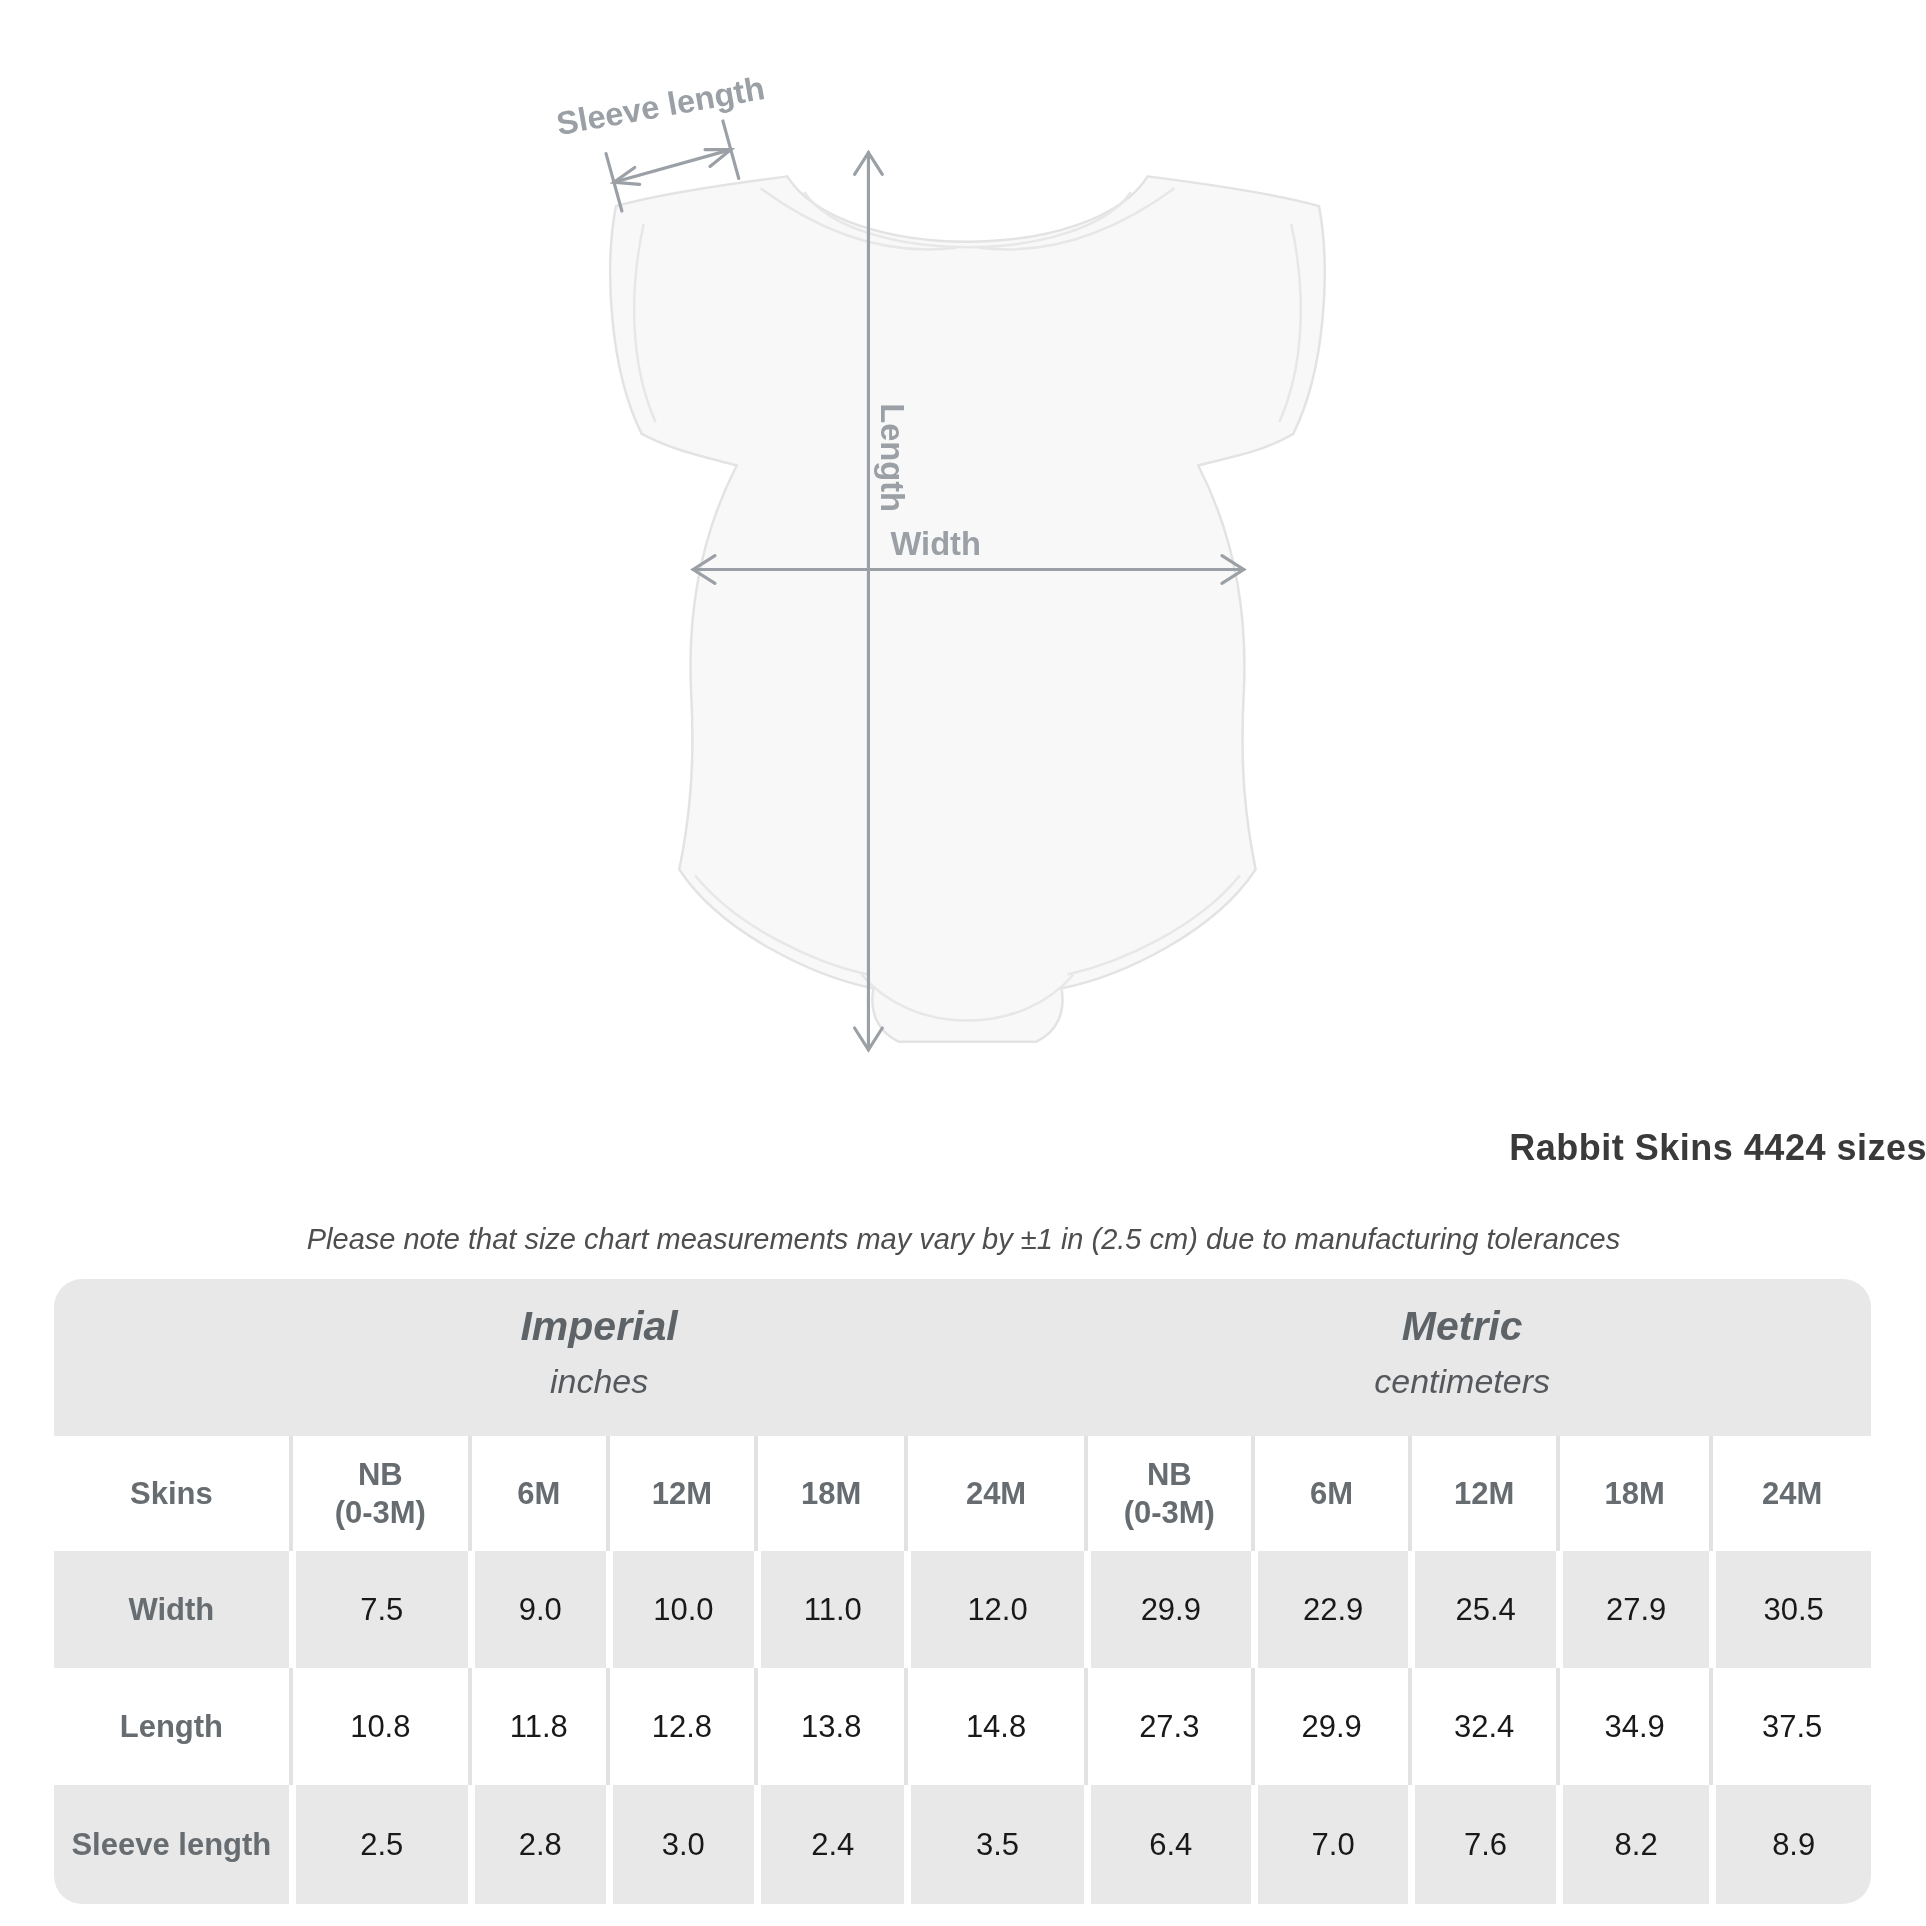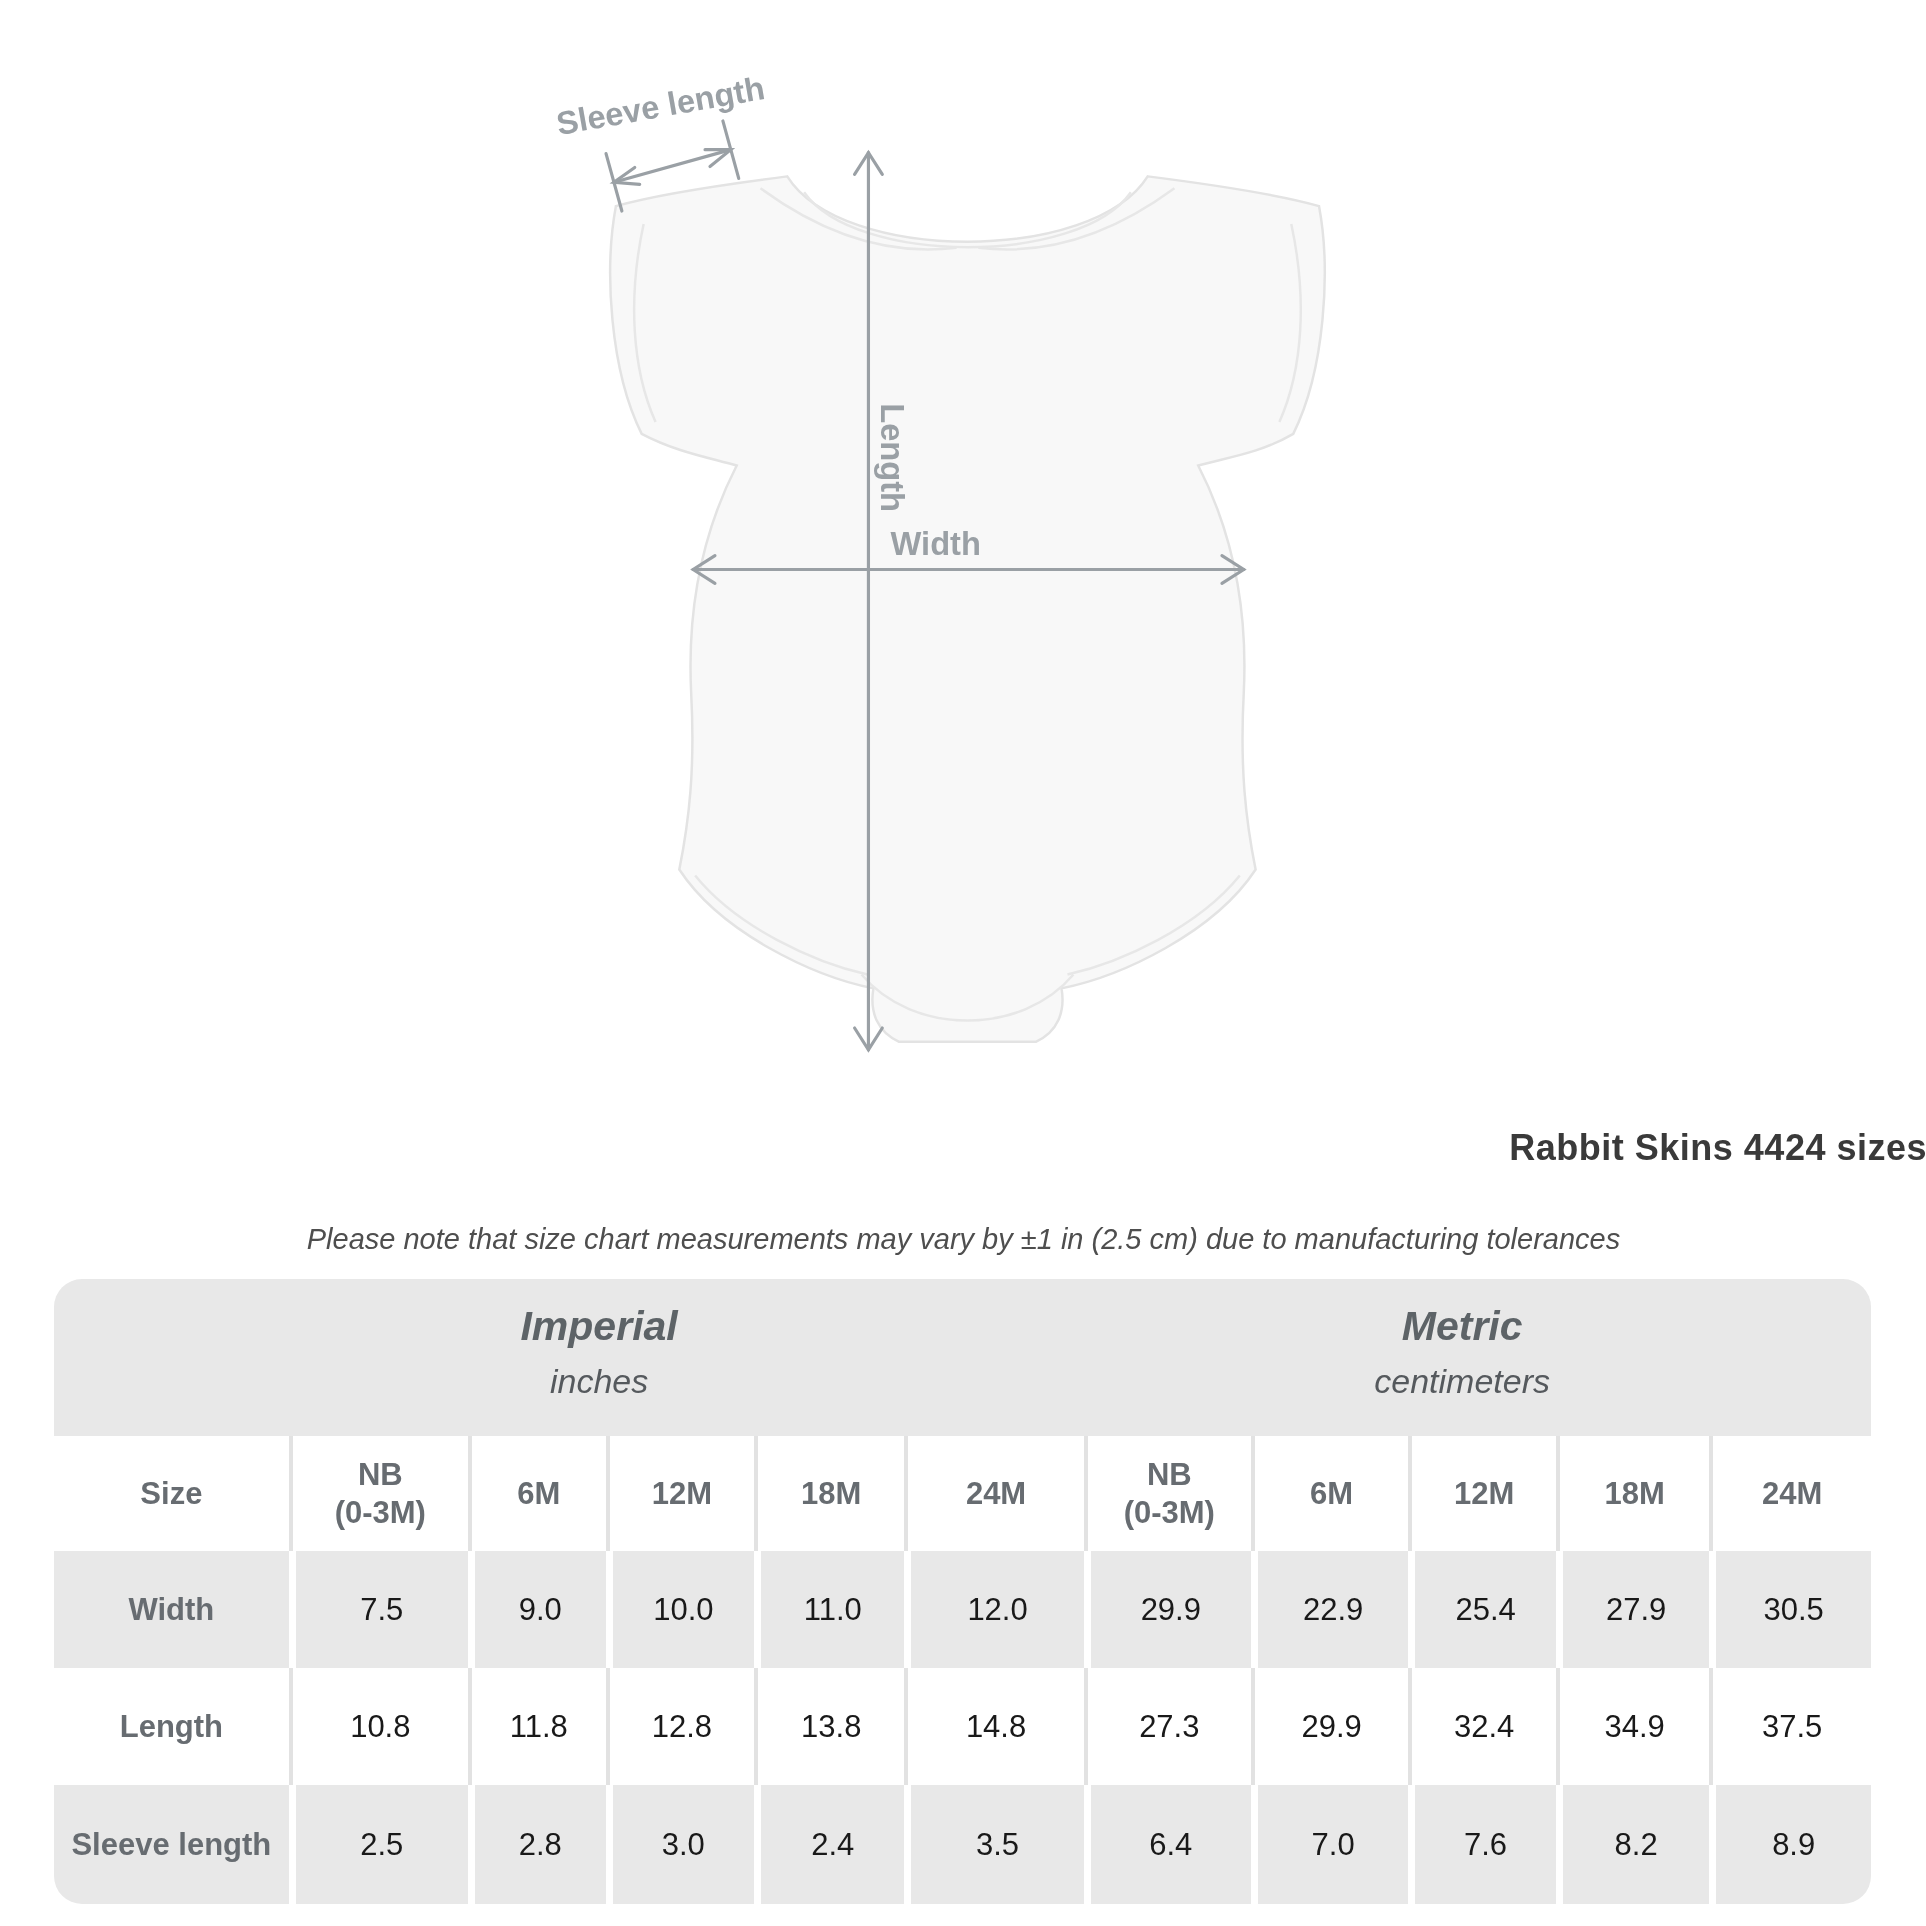--- a/index.html
+++ b/index.html
@@ -112,21 +112,21 @@
         <div class="g-label">Imperial</div>
         <div class="g-unit">inches</div>
       </div>
       <div class="unit-group metric">
         <div class="g-label">Metric</div>
         <div class="g-unit">centimeters</div>
       </div>
     </div>
 
     <div class="trow head white">
-      <div class="cell hd">Size</div>
+      <div class="cell hd">Skins</div>
       <div class="cell hd">NB
 (0-3M)</div>
       <div class="cell hd">6M</div>
       <div class="cell hd">12M</div>
       <div class="cell hd">18M</div>
       <div class="cell hd">24M</div>
       <div class="cell hd">NB
 (0-3M)</div>
       <div class="cell hd">6M</div>
       <div class="cell hd">12M</div>

